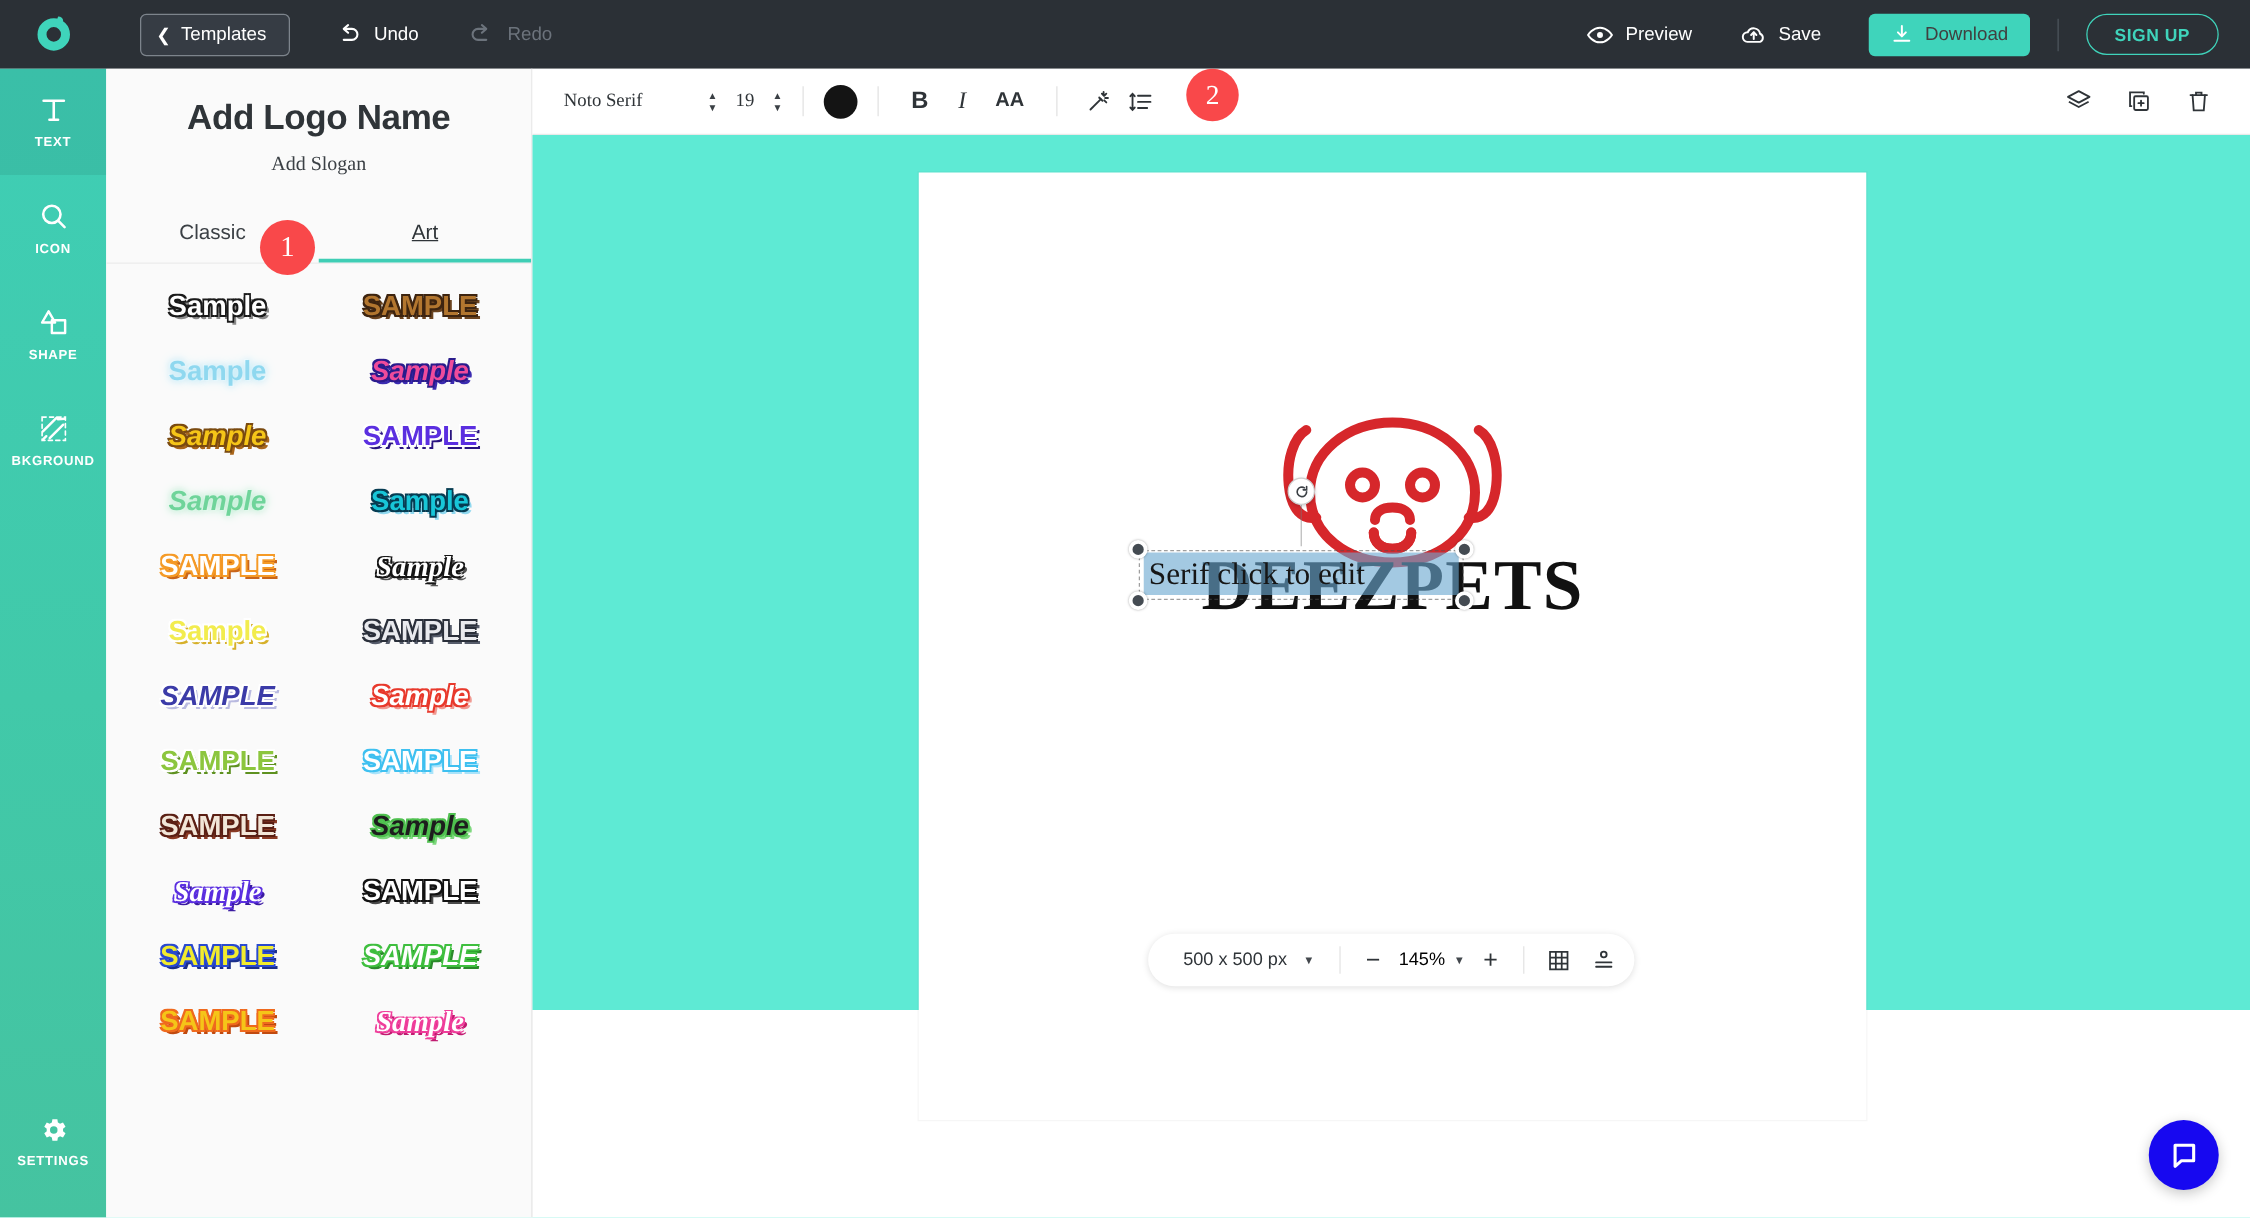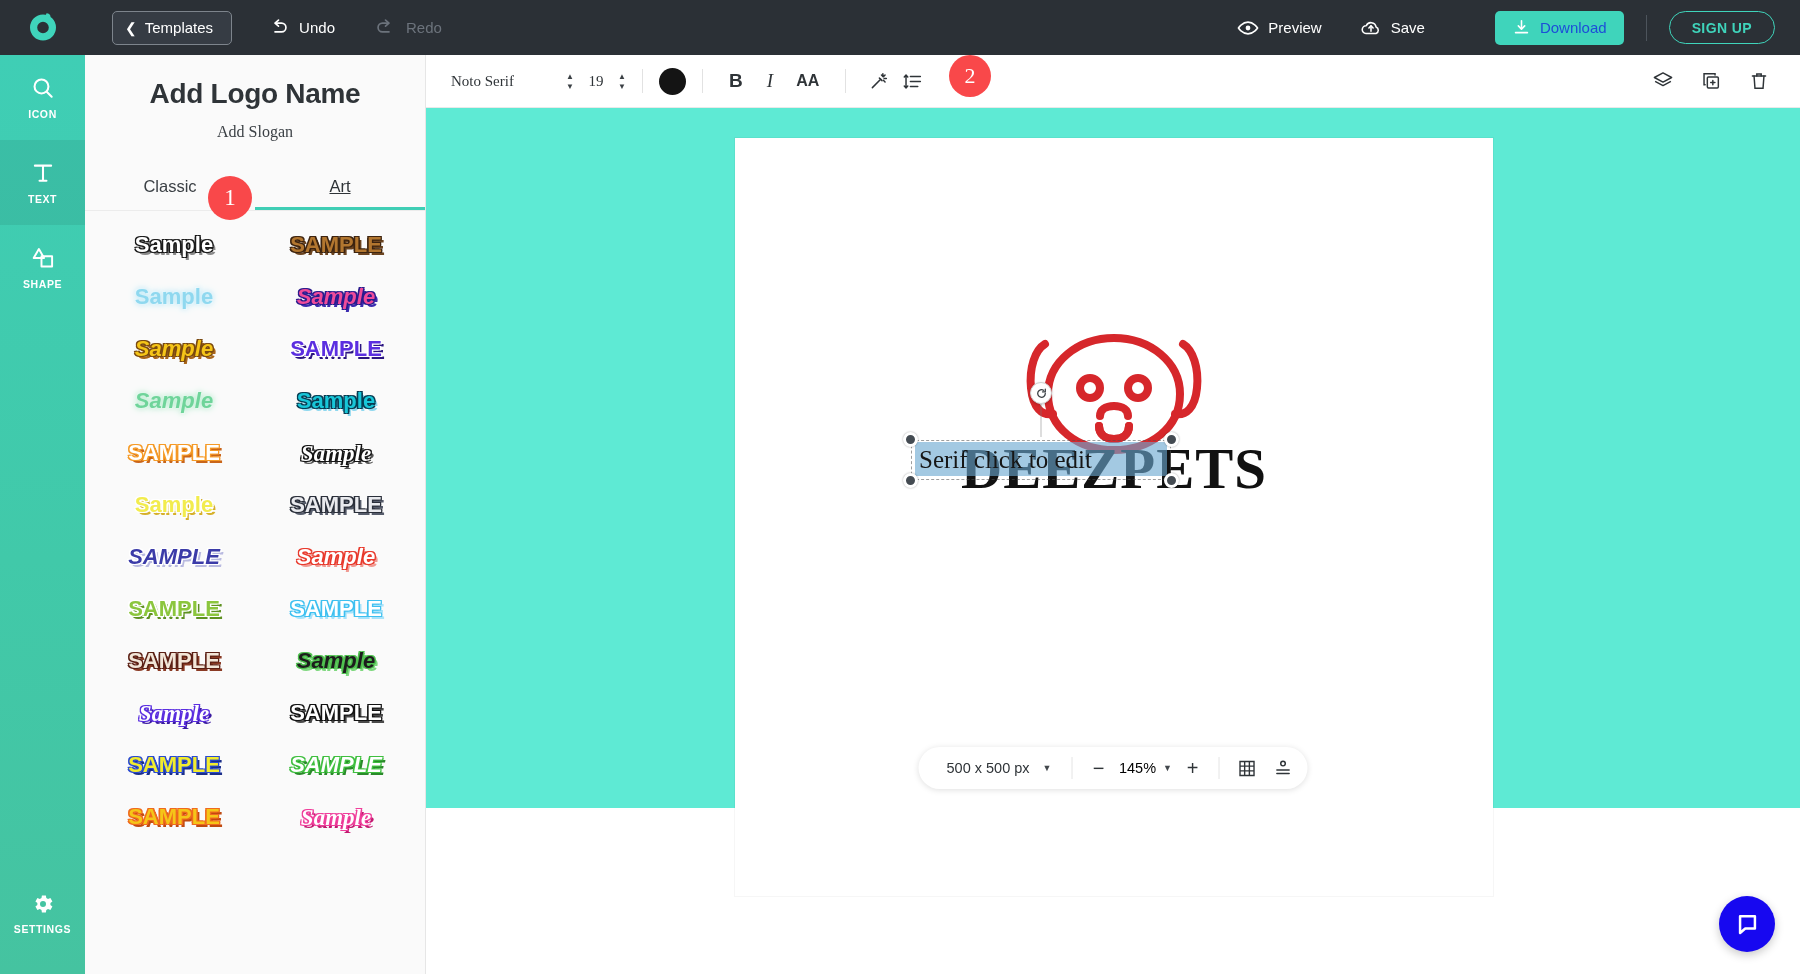--- a/index.html
+++ b/index.html
@@ -32,23 +32,22 @@
   .undo-redo { display: flex; align-items: center; margin-left: 36px; gap: 40px; }
   .ur-item { display: flex; align-items: center; gap: 10px; font-size: 15px; cursor: pointer; }
   .ur-item.on { color: #ffffff; }
   .ur-item.off { color: #6c737c; cursor: default; }
   .ur-item svg { display:block; }
 
   .topright { margin-left: auto; display: flex; align-items: center; padding-right: 25px; }
   .tr-item { display: flex; align-items: center; gap: 9px; color: #ffffff; font-size: 15px; cursor: pointer; margin-right: 38px; }
   .dl-btn {
     height: 34px; padding: 0 17px; border-radius: 5px; background: #3fd4bb;
-    color: #1d4ed8; font-size: 15px; display:flex; align-items:center; gap:9px; cursor:pointer;
+    color: #404040; font-size: 15px; display:flex; align-items:center; gap:9px; cursor:pointer;
     border: none;
-    margin-left: 32px;
   }
   .vdiv { width: 1px; height: 26px; background: #4d545c; margin: 0 22px; }
   .signup {
     height: 33px; padding: 0 22px; border-radius: 17px;
     border: 1px solid #3fd4bb; background: transparent; color: #3fd4bb;
     font-size: 14px; letter-spacing: .4px; cursor: pointer;
     display: flex; align-items: center; font-weight: bold;
   }
 
   
@@ -284,43 +283,50 @@
       <div class="vdiv"></div>
 
       <button class="signup">
         <span>SIGN UP</span>
       </button>
     </div>
   </div>
 
   <div class="rail">
 
+    <div class="rail-item active">
+      <svg width="26" height="26" viewBox="0 0 24 24" fill="none" stroke="#ffffff" stroke-width="1.9" stroke-linecap="round">
+        <path d="M4.5 5.2h15M12 5.2v14M8.8 19.2h6.4"></path>
+      </svg>
+      <span class="lbl">TEXT</span>
+    </div>
+
     <div class="rail-item">
       <svg width="26" height="26" viewBox="0 0 24 24" fill="none" stroke="#ffffff" stroke-width="1.9" stroke-linecap="round">
         <circle cx="10.6" cy="10.6" r="6.4"></circle>
           <path d="M15.4 15.4 20 20"></path>
       </svg>
       <span class="lbl">ICON</span>
     </div>
 
-    <div class="rail-item active">
-      <svg width="26" height="26" viewBox="0 0 24 24" fill="none" stroke="#ffffff" stroke-width="1.9" stroke-linecap="round">
-        <path d="M4.5 5.2h15M12 5.2v14M8.8 19.2h6.4"></path>
-      </svg>
-      <span class="lbl">TEXT</span>
-    </div>
-
     <div class="rail-item">
       <svg width="26" height="26" viewBox="0 0 24 24" fill="none" stroke="#ffffff" stroke-width="1.8" stroke-linejoin="round">
         <path d="M8.2 3.8 13 12H3.4z"></path>
           <rect x="10.6" y="10.4" width="9.8" height="9.4"></rect>
       </svg>
       <span class="lbl">SHAPE</span>
     </div>
 
+    <div class="rail-item">
+      <svg width="26" height="26" viewBox="0 0 24 24" fill="none" stroke="#ffffff" stroke-width="1.8" stroke-linecap="round">
+        <path d="M4 14 14 4M9 19 19 9M4.5 19.5 6.5 17.5M15 5 20 4.6"></path>
+        <rect x="3.4" y="3.4" width="17.2" height="17.2" stroke-dasharray="3 2.5" stroke-width="1.2"></rect>
+      </svg>
+      <span class="lbl">BKGROUND</span>
+    </div>
 
     <div class="rail-spacer"></div>
 
     <div class="rail-item rail-bottom">
       <svg width="24" height="24" viewBox="0 0 24 24" fill="#ffffff">
         <path d="M19.4 13a7.6 7.6 0 0 0 0-2l2-1.6-2-3.4-2.4 1a7.6 7.6 0 0 0-1.7-1l-.4-2.6h-4l-.4 2.6a7.6 7.6 0 0 0-1.7 1l-2.4-1-2 3.4 2 1.6a7.6 7.6 0 0 0 0 2l-2 1.6 2 3.4 2.4-1a7.6 7.6 0 0 0 1.7 1l.4 2.6h4l.4-2.6a7.6 7.6 0 0 0 1.7-1l2.4 1 2-3.4zM12 15a3 3 0 1 1 0-6 3 3 0 0 1 0 6z"></path>
       </svg>
       <span class="lbl">SETTINGS</span>
     </div>
   </div>

